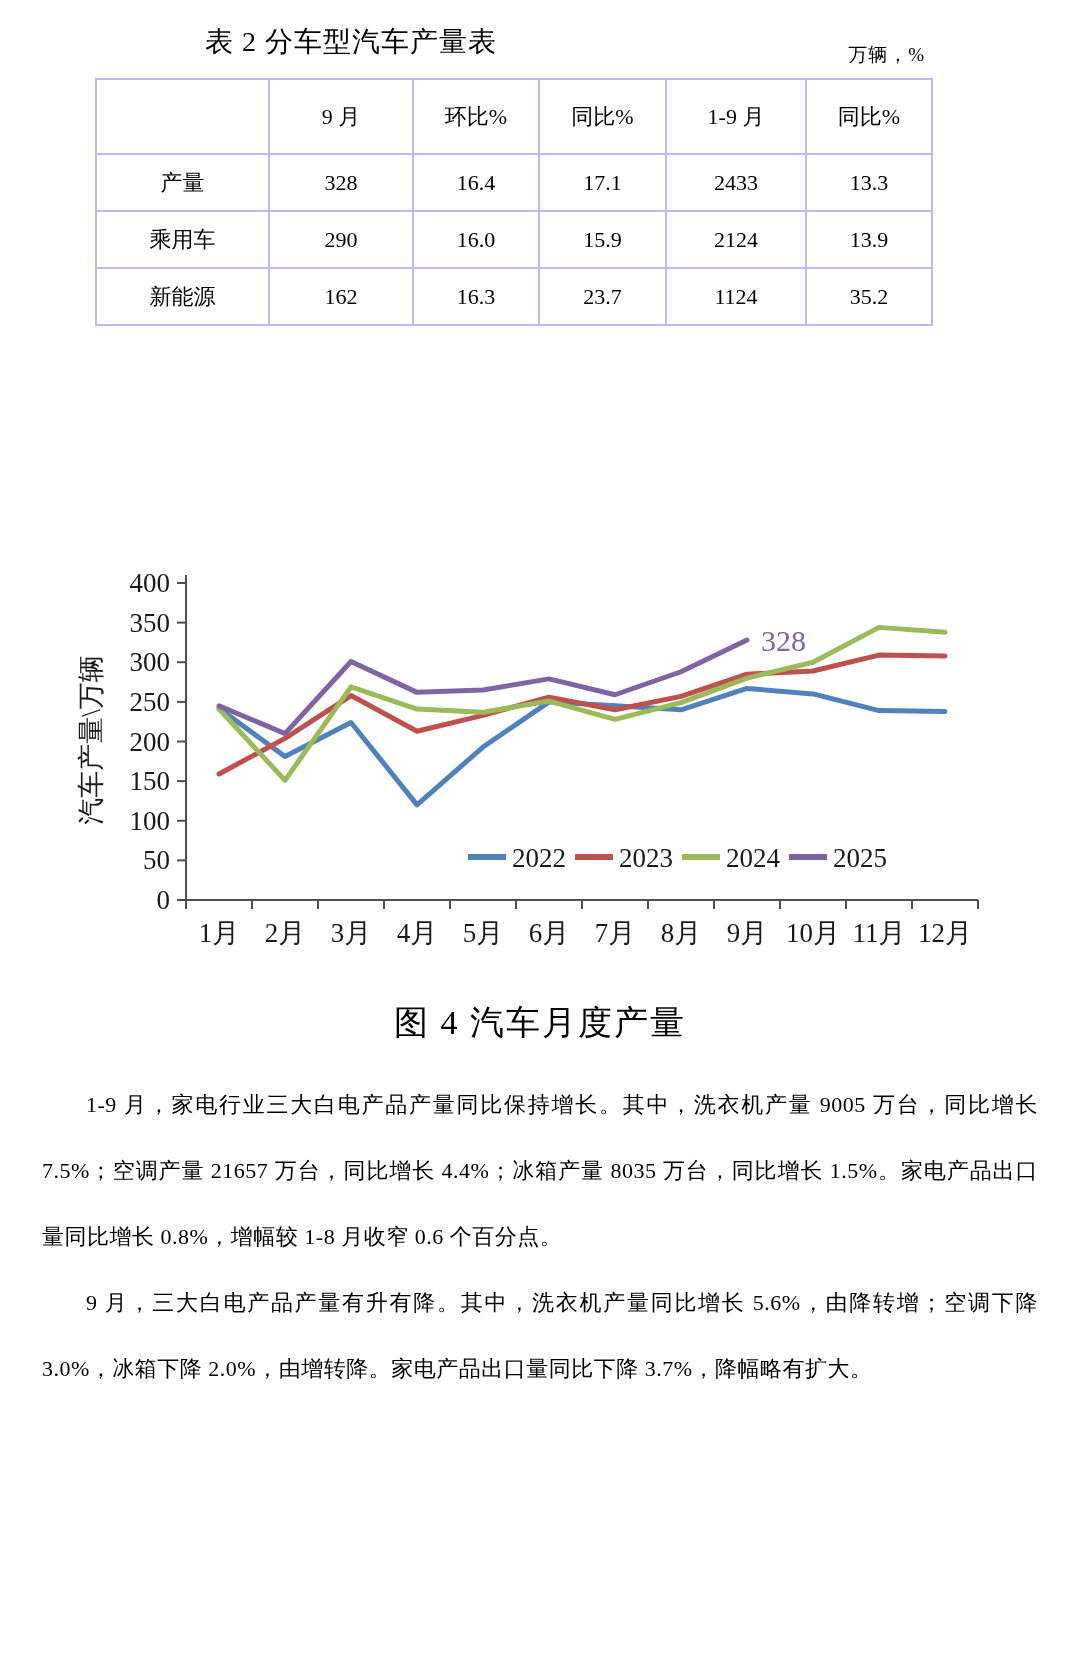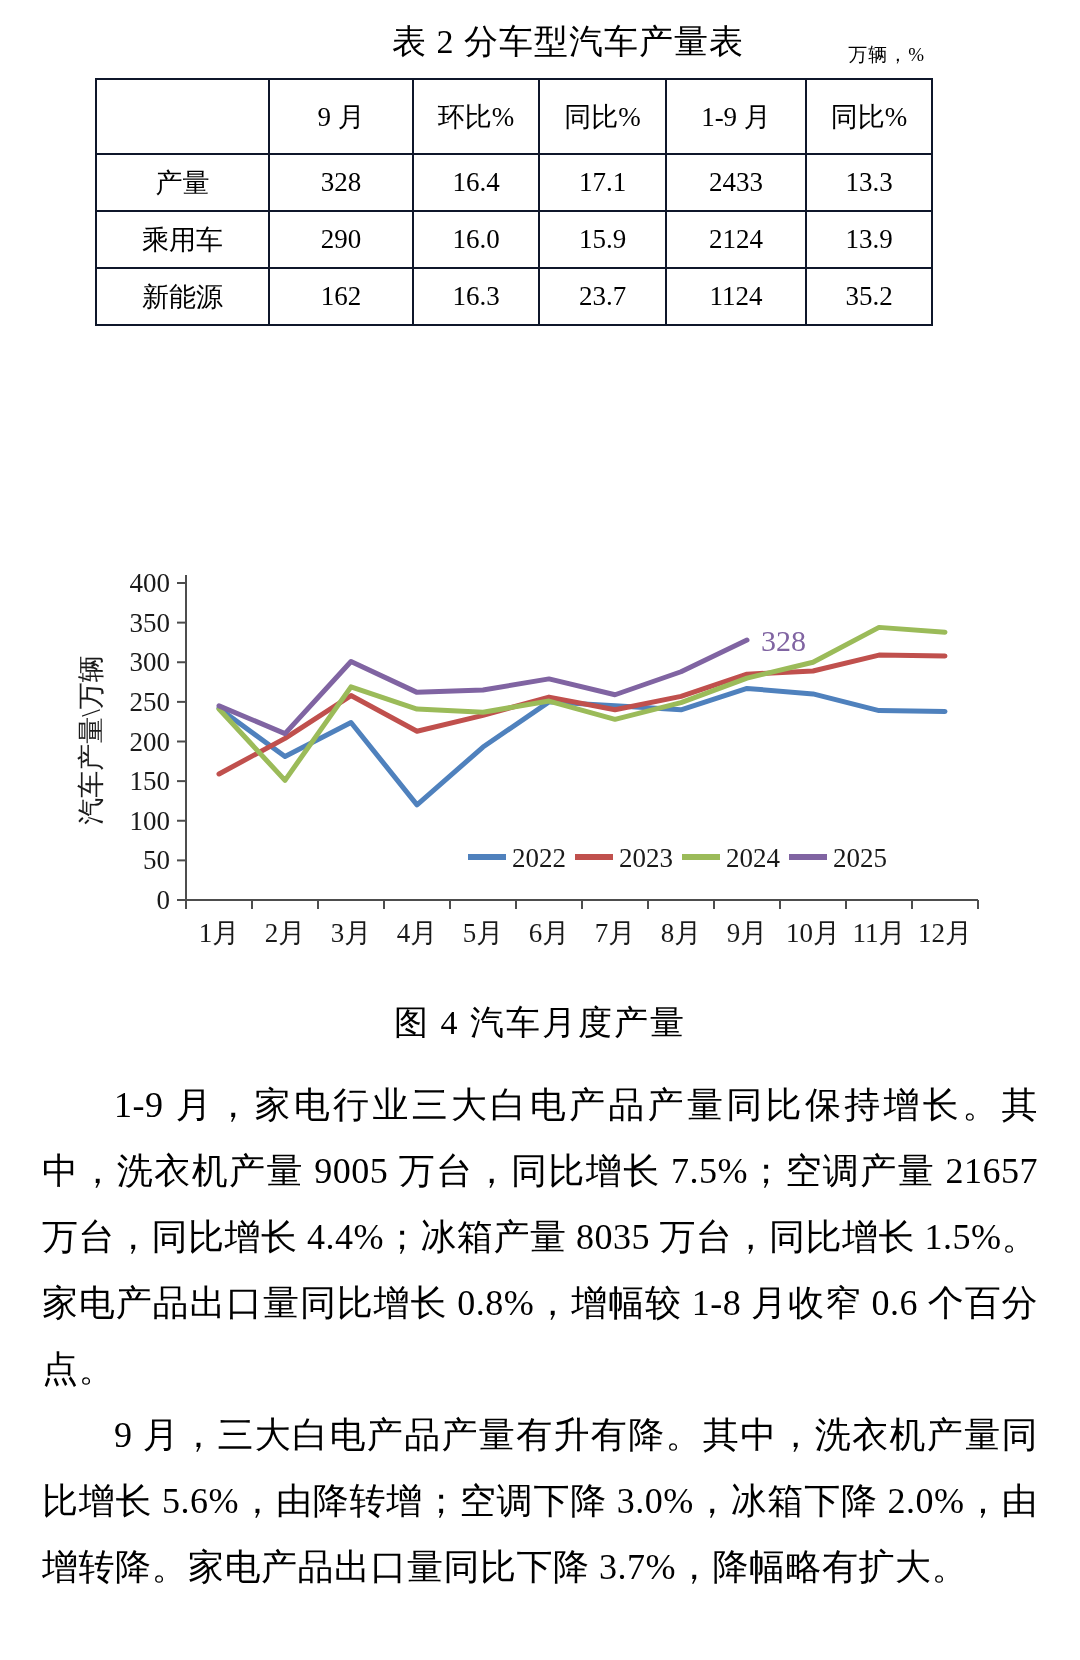--- a/index.html
+++ b/index.html
@@ -3,41 +3,41 @@
 <meta charset="utf-8">
 <style>
   html,body{margin:0;padding:0;background:#ffffff;}
   body{width:1080px;height:1660px;position:relative;
        font-family:"Liberation Serif","DejaVu Serif",serif;color:#000;}
   .page{position:absolute;inset:0;overflow:hidden;}
 
   
   .table-wrap{position:absolute;left:95px;top:22px;width:836px;}
   .table-title-row{position:relative;height:48px;}
-  .table-title{display:block;text-align:center;font-size:34px;padding-left:110px;
+  .table-title{display:block;text-align:left;font-size:28px;padding-left:110px;
                letter-spacing:1px;line-height:40px;font-family:Liberation Serif, serif;}
   .table-unit{position:absolute;right:6px;top:20px;font-size:19px;letter-spacing:1px;}
   table.prod{border-collapse:collapse;table-layout:fixed;width:836px;margin-top:8px;}
-  table.prod td{border:2px solid #0f172a;text-align:center;vertical-align:middle;
-                font-size:27px;padding:0;}
+  table.prod td{border:2px solid #c4b5fd;text-align:center;vertical-align:middle;
+                font-size:22px;padding:0;}
   table.prod tr.hdr td{height:73px;}
   table.prod tr.data td{height:55px;}
   .c0{width:171px}.c1{width:142px}.c2{width:124px}.c3{width:125px}.c4{width:138px}.c5{width:124px}
 
   
   .chart-wrap{position:absolute;left:0;top:530px;width:1080px;height:440px;}
   .chart-wrap svg{display:block;}
   .chart-caption{position:absolute;left:0;top:1000px;width:1080px;text-align:center;
                  font-size:34px;letter-spacing:2px;}
 
   
   .article{position:absolute;left:42px;top:1072px;width:996px;}
   .article h2{margin:0 0 14px 0;padding-left:72px;font-family:"Liberation Sans","DejaVu Sans",sans-serif;
               font-weight:bold;font-size:34px;line-height:52px;letter-spacing:1px;}
-  .article p{margin:0;font-size:36px;line-height:66px;text-align:justify;
+  .article p{margin:0;font-size:22px;line-height:66px;text-align:justify;
              text-indent:2em;letter-spacing:0.5px;}
 </style>
 </head>
 <body>
 
 <div class="page">
 
   <div class="table-wrap">
     <div class="table-title-row">
       <span class="table-title">表 2 分车型汽车产量表</span>

